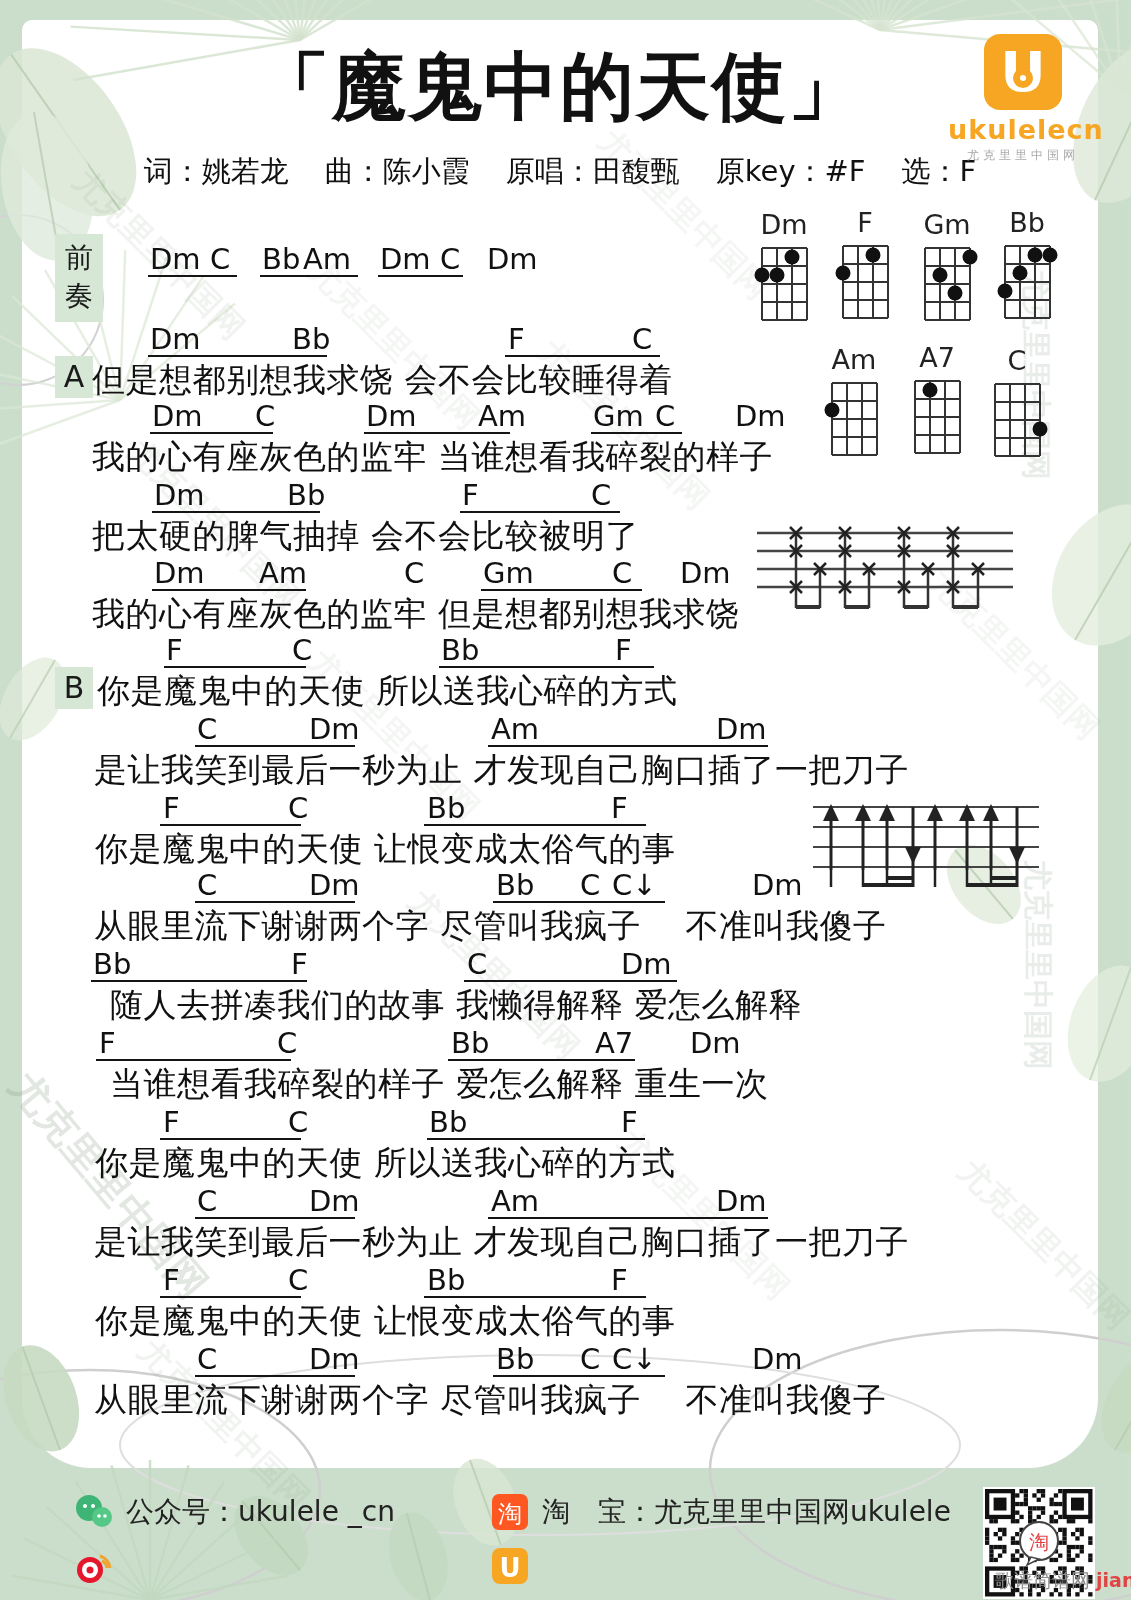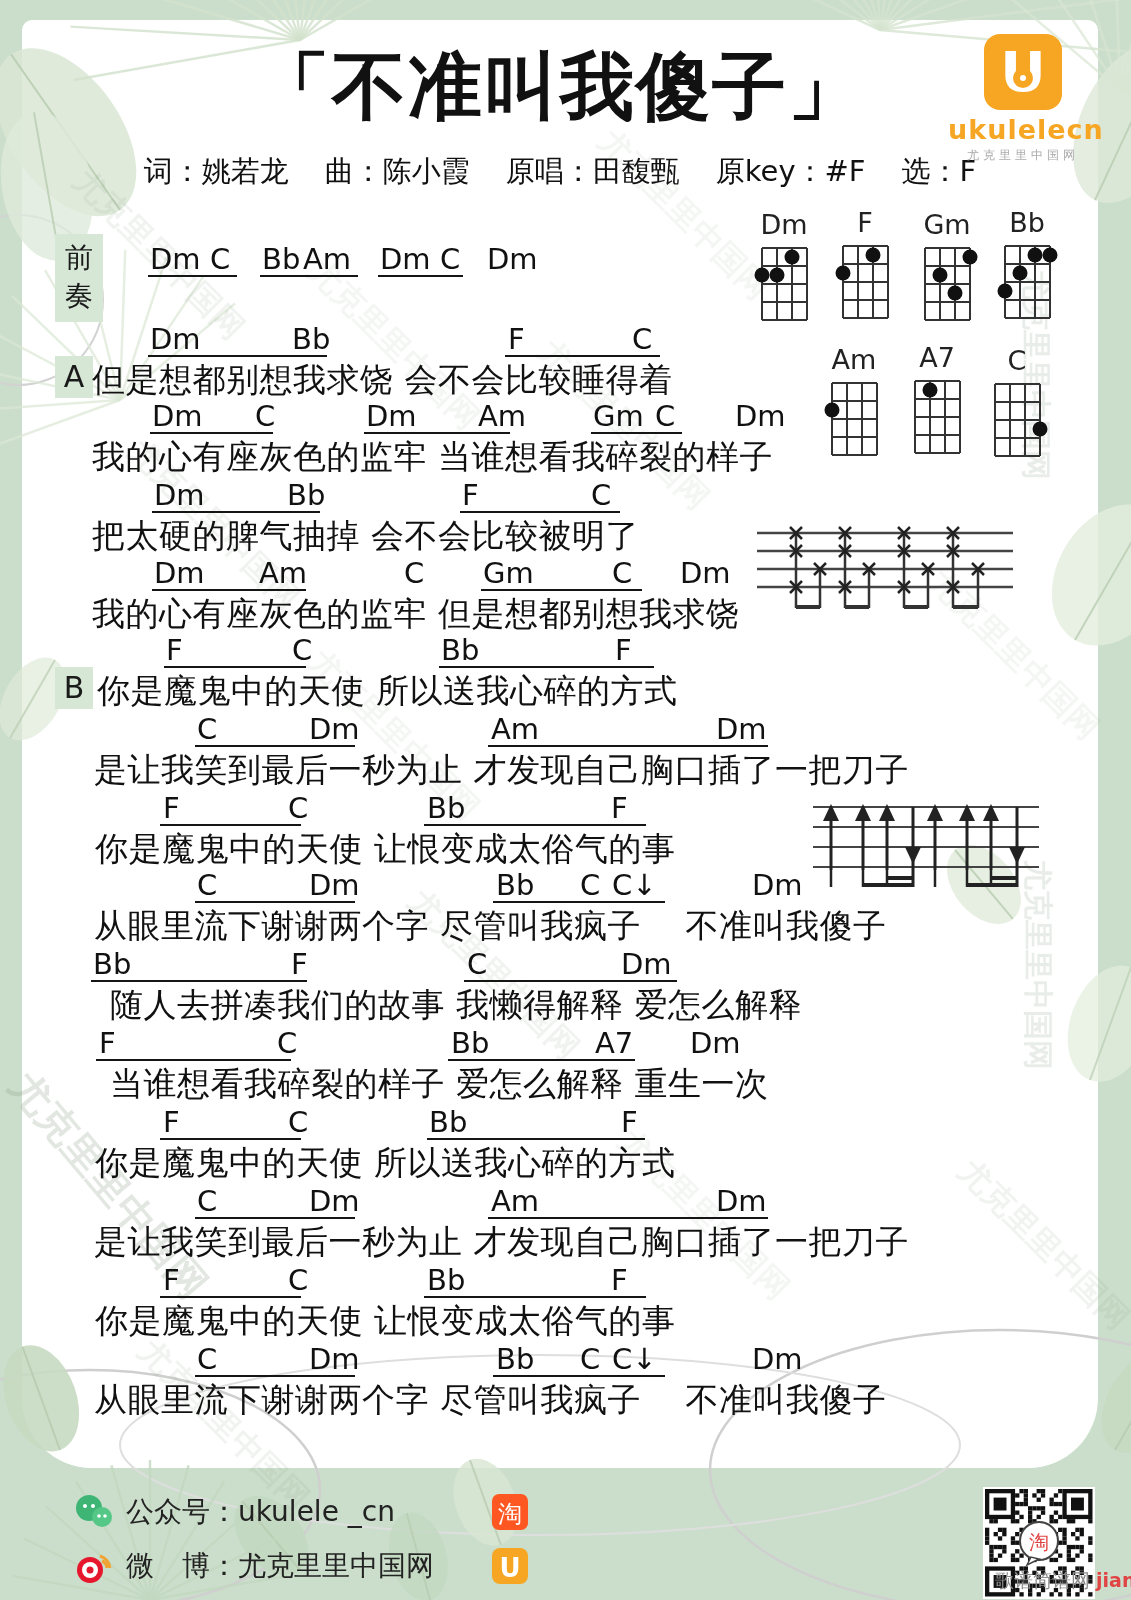--- a/index.html
+++ b/index.html
@@ -176,21 +176,21 @@
       <div class="wm" style="left: 330px; top: 640px; font-size: 32px; opacity: 0.08; transform: rotate(45deg); transform-origin: left top;">尤克里里中国网</div>
       <div class="wm" style="left: 430px; top: 880px; font-size: 32px; opacity: 0.1; transform: rotate(45deg); transform-origin: left top;">尤克里里中国网</div>
       <div class="wm" style="left: 950px; top: 560px; font-size: 32px; opacity: 0.08; transform: rotate(45deg); transform-origin: left top;">尤克里里中国网</div>
       <div class="wm" style="left: 40px; top: 1060px; font-size: 40px; opacity: 0.22; transform: rotate(50deg); transform-origin: left top;">尤克里里中国网</div>
       <div class="wm" style="left: 1058px; top: 860px; font-size: 30px; opacity: 0.16; transform: rotate(90deg); transform-origin: left top;">尤克里里中国网</div>
       <div class="wm" style="left: 640px; top: 1120px; font-size: 32px; opacity: 0.08; transform: rotate(45deg); transform-origin: left top;">尤克里里中国网</div>
       <div class="wm" style="left: 160px; top: 1330px; font-size: 32px; opacity: 0.1; transform: rotate(45deg); transform-origin: left top;">尤克里里中国网</div>
       <div class="wm" style="left: 980px; top: 1150px; font-size: 32px; opacity: 0.1; transform: rotate(45deg); transform-origin: left top;">尤克里里中国网</div>
     </div>
 
-  <div id="title">「不准叫我傻子」</div>
+  <div id="title">「魔鬼中的天使」</div>
   <div id="credits">
       <span>词：姚若龙</span>
       <span>曲：陈小霞</span>
       <span>原唱：田馥甄</span>
       <span>原key：#F</span>
       <span>选：F</span>
     </div>
 
   <div id="logo">
     <div class="badge">
@@ -539,30 +539,30 @@
           <circle cx="27" cy="26" r="1.8" fill="#fff"></circle>
           <circle cx="33" cy="26" r="1.8" fill="#fff"></circle>
         </svg>
         <div class="txt" style=""><span>公众号：</span><span>ukulele _cn</span></div>
       </div>
       <div class="fitem" style="left: 488px; top: 1490px;">
         <svg width="44" height="44">
           <rect x="4" y="4" width="36" height="36" rx="7" fill="#ff5722"></rect>
           <text x="22" y="32" text-anchor="middle" font-size="24" fill="#fff" font-family="DejaVu Sans, sans-serif">淘</text>
         </svg>
+        <div class="txt" style=""><span>淘　宝：</span><span>尤克里里中国网ukulele</span></div>
       </div>
       <div class="fitem" style="left: 72px; top: 1544px;">
         <svg width="44" height="44">
           <circle cx="18" cy="26" r="13" fill="#e6162d"></circle>
           <circle cx="18" cy="26" r="8" fill="#fff"></circle>
           <circle cx="18" cy="26" r="3.5" fill="#e6162d"></circle>
           <path d="M28 12 A 14 14 0 0 1 38 24" stroke="#f0a32f" stroke-width="3" fill="none"></path>
           <path d="M30 17 A 8 8 0 0 1 35 24" stroke="#f0a32f" stroke-width="3" fill="none"></path>
         </svg>
-        <div class="txt" style=""><span>微　博：</span><span>尤克里里中国网</span></div>
       </div>
       <div class="fitem" style="left: 488px; top: 1544px;">
         <svg width="44" height="44">
           <rect x="4" y="4" width="36" height="36" rx="8" fill="#f6a623"></rect>
           <text x="22" y="33" text-anchor="middle" font-size="26" font-weight="bold" fill="#fff" font-family="DejaVu Sans, sans-serif">U</text>
           <circle cx="22" cy="26" r="3" fill="#f6a623"></circle>
         </svg>
       </div>
     </div>
   <svg id="qr" width="112" height="112">

